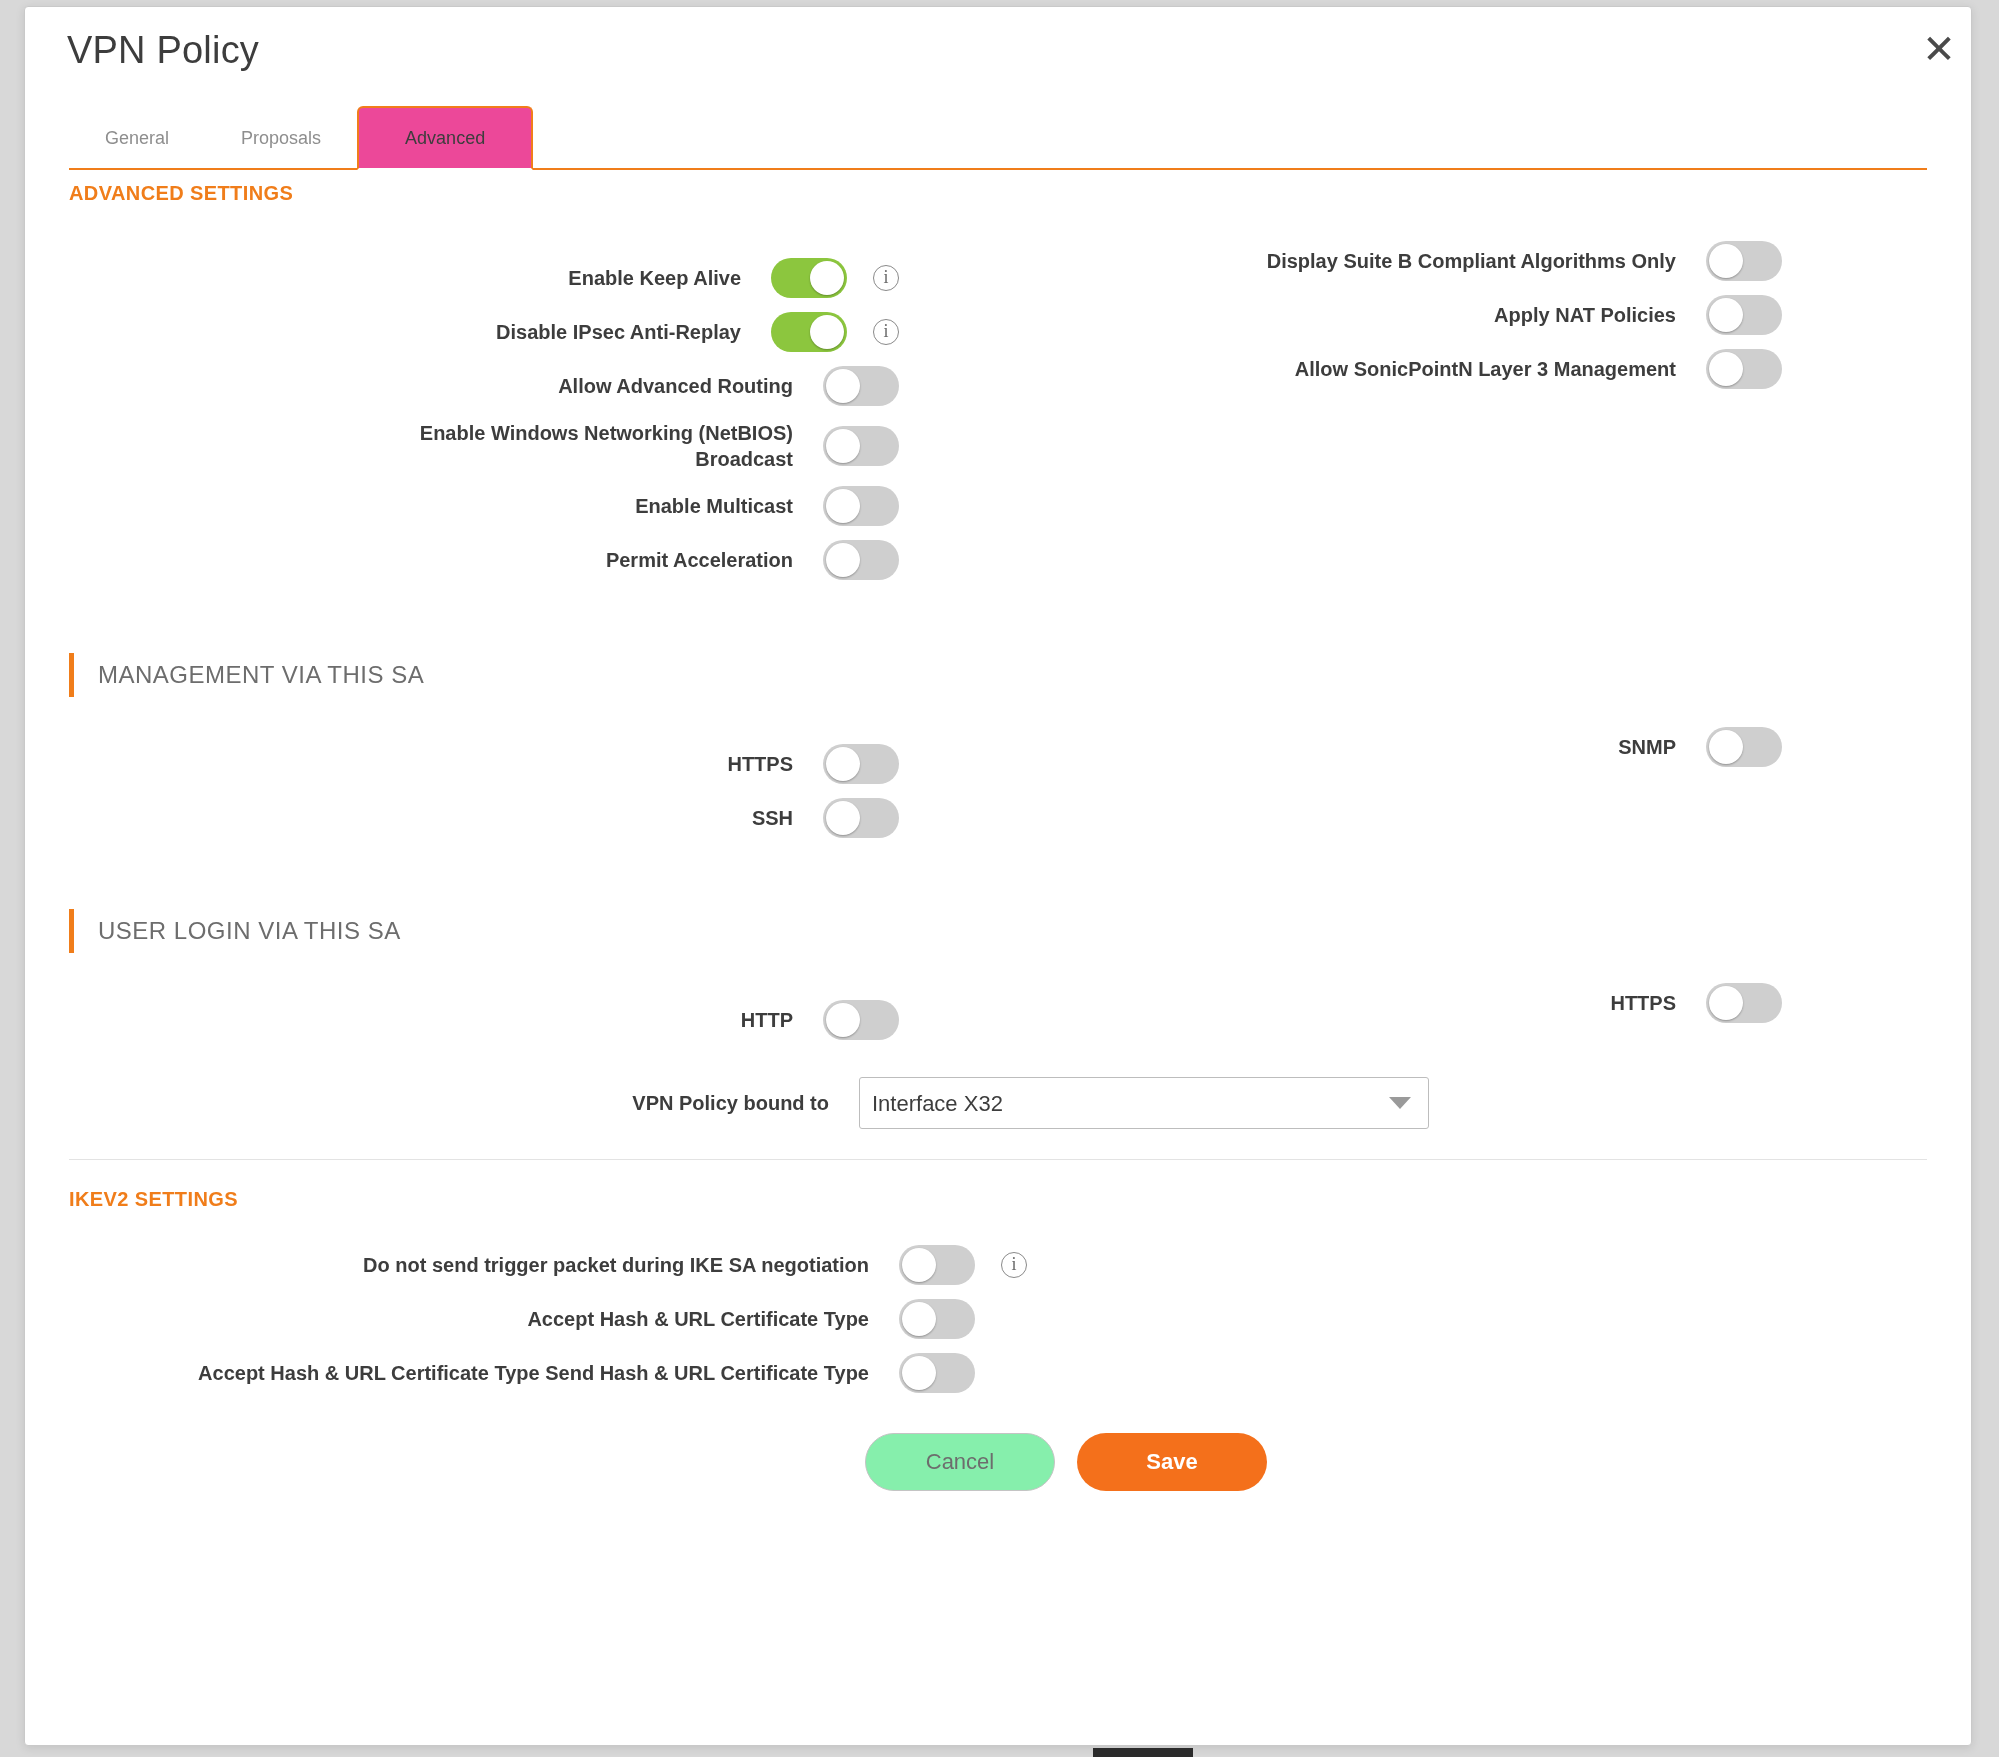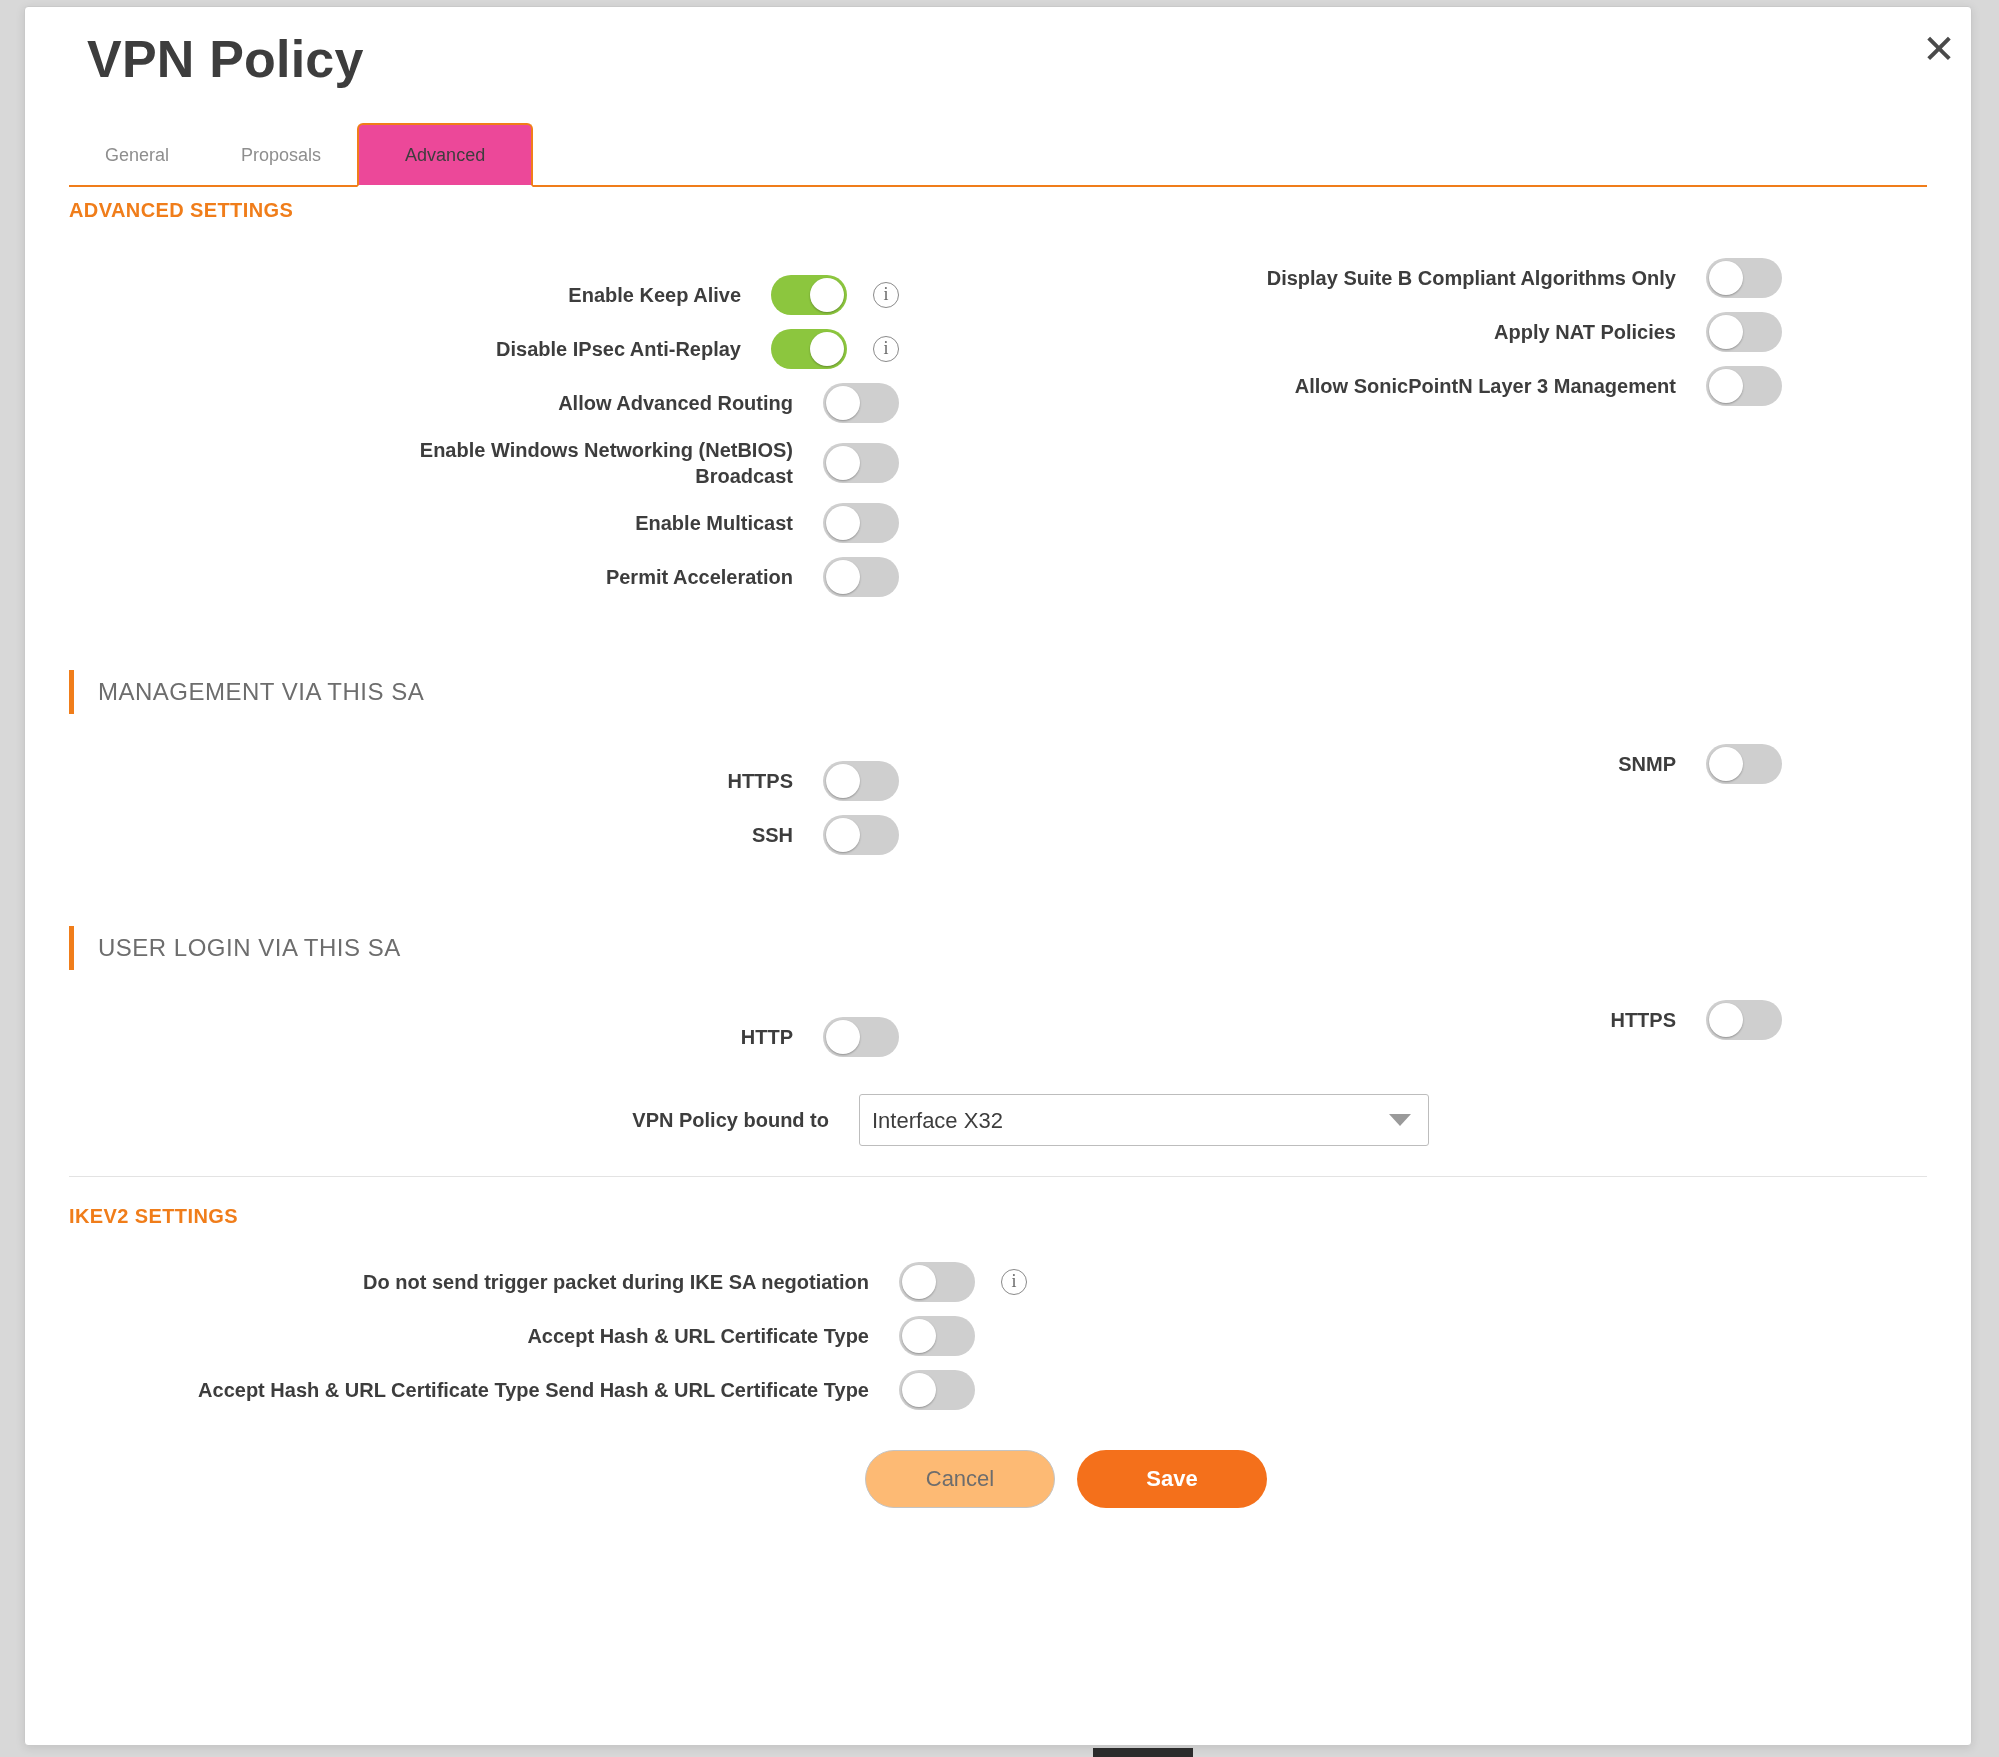--- a/index.html
+++ b/index.html
@@ -25,24 +25,24 @@
     width: 44px; height: 44px;
     color: #4a4a4a;
     font-size: 40px;
     line-height: 40px;
     text-align: center;
     cursor: pointer;
     font-family: "DejaVu Sans", sans-serif;
     font-weight: 300;
   }
   .title {
-    font-size: 52px;
-    font-weight: 700;
+    font-size: 38px;
+    font-weight: 400;
     color: #3d3d3d;
-    padding: 22px 0 0 62px;
+    padding: 22px 0 0 42px;
     letter-spacing: 0.2px;
   }
   .tabs {
     margin: 36px 44px 0 44px;
     display: flex;
     align-items: flex-end;
     border-bottom: 2px solid #f07d1a;
     height: 62px;
     position: relative;
   }
@@ -163,21 +163,21 @@
   .btn-row {
     display: flex;
     justify-content: flex-start;
     margin: 40px 0 0 840px;
     gap: 22px;
   }
   .btn-cancel {
     width: 190px; height: 58px;
     border-radius: 29px;
     border: 1px solid #c4c4c4;
-    background: #fdba74;
+    background: #86efac;
     color: #6d6d6d;
     font-size: 22px;
     cursor: pointer;
     font-family: "Liberation Sans", sans-serif;
   }
   .btn-save {
     width: 190px; height: 58px;
     border-radius: 29px;
     border: none;
     background: #f4701b;

